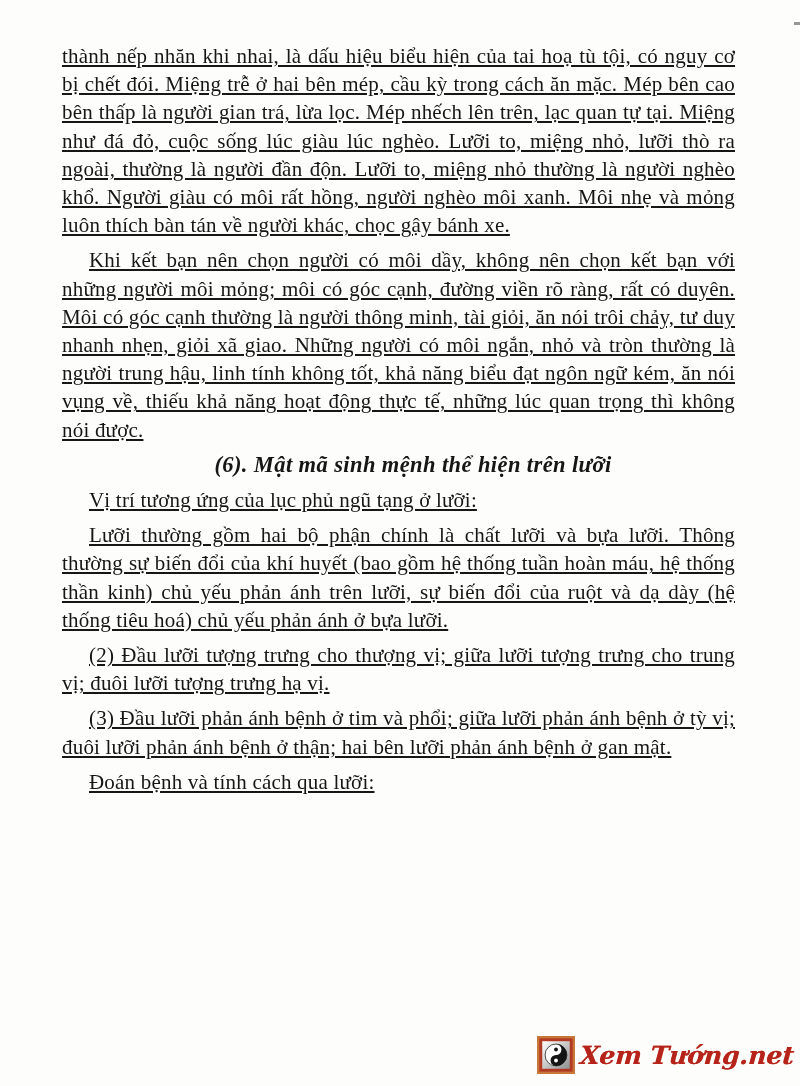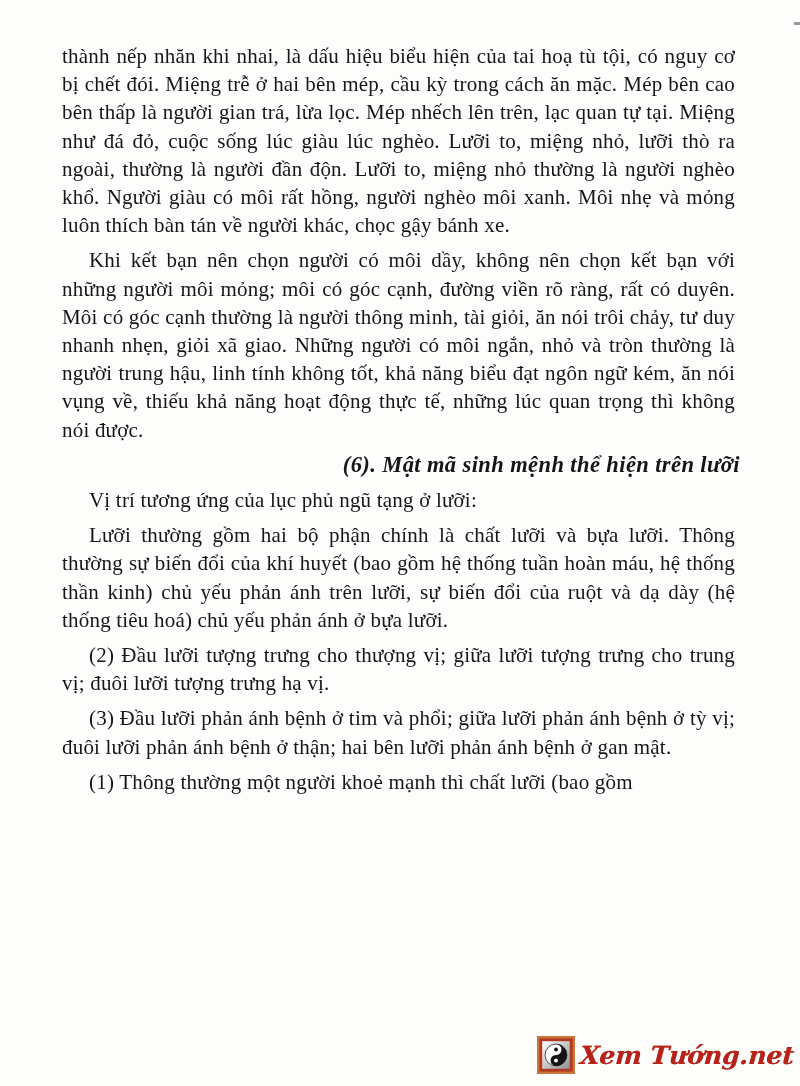--- a/index.html
+++ b/index.html
@@ -20,31 +20,32 @@
     top: 42px;
     width: 678px;
     color: #161616;
     font-size: 21px;
     line-height: 28.2px;
     text-align: justify;
     letter-spacing: 0.2px;
   }
   .scan-page p {
     margin: 0 5px 7px 0;
+    text-decoration: underline;
   }
   .scan-page p.indent {
     text-indent: 27px;
   }
   .section-heading {
     font-weight: bold;
     font-style: italic;
     font-size: 22.5px;
     margin: 3px 0 7px 0;
     text-indent: 24px;
-    text-align: right;
+    text-align: center;
     letter-spacing: 0.4px;
   }
   .watermark {
     position: absolute;
     right: 6px;
     bottom: 12px;
     display: flex;
     align-items: center;
     gap: 5px;
   }
@@ -80,21 +81,21 @@
 <div class="scan-artifact"></div>
 
 <div class="scan-page">
   <p>thành nếp nhăn khi nhai, là dấu hiệu biểu hiện của tai hoạ tù tội, có nguy cơ bị chết đói. Miệng trễ ở hai bên mép, cầu kỳ trong cách ăn mặc. Mép bên cao bên thấp là người gian trá, lừa lọc. Mép nhếch lên trên, lạc quan tự tại. Miệng như đá đỏ, cuộc sống lúc giàu lúc nghèo. Lưỡi to, miệng nhỏ, lưỡi thò ra ngoài, thường là người đần độn. Lưỡi to, miệng nhỏ thường là người nghèo khổ. Người giàu có môi rất hồng, người nghèo môi xanh. Môi nhẹ và mỏng luôn thích bàn tán về người khác, chọc gậy bánh xe.</p>
   <p class="indent">Khi kết bạn nên chọn người có môi dầy, không nên chọn kết bạn với những người môi mỏng; môi có góc cạnh, đường viền rõ ràng, rất có duyên. Môi có góc cạnh thường là người thông minh, tài giỏi, ăn nói trôi chảy, tư duy nhanh nhẹn, giỏi xã giao. Những người có môi ngắn, nhỏ và tròn thường là người trung hậu, linh tính không tốt, khả năng biểu đạt ngôn ngữ kém, ăn nói vụng về, thiếu khả năng hoạt động thực tế, những lúc quan trọng thì không nói được.</p>
   <h2 class="section-heading">(6). Mật mã sinh mệnh thể hiện trên lưỡi</h2>
   <p class="indent">Vị trí tương ứng của lục phủ ngũ tạng ở lưỡi:</p>
   <p class="indent">Lưỡi thường gồm hai bộ phận chính là chất lưỡi và bựa lưỡi. Thông thường sự biến đổi của khí huyết (bao gồm hệ thống tuần hoàn máu, hệ thống thần kinh) chủ yếu phản ánh trên lưỡi, sự biến đổi của ruột và dạ dày (hệ thống tiêu hoá) chủ yếu phản ánh ở bựa lưỡi.</p>
   <p class="indent">(2) Đầu lưỡi tượng trưng cho thượng vị; giữa lưỡi tượng trưng cho trung vị; đuôi lưỡi tượng trưng hạ vị.</p>
   <p class="indent">(3) Đầu lưỡi phản ánh bệnh ở tim và phổi; giữa lưỡi phản ánh bệnh ở tỳ vị; đuôi lưỡi phản ánh bệnh ở thận; hai bên lưỡi phản ánh bệnh ở gan mật.</p>
-  <p class="indent">(1) Thông thường một người khoẻ mạnh thì chất lưỡi (bao gồm</p>
+  <p class="indent">Đoán bệnh và tính cách qua lưỡi:</p>
 </div>
 
 <div class="watermark">
   <svg class="wm-icon" viewBox="0 0 40 40" xmlns="http://www.w3.org/2000/svg" aria-hidden="true">
     <defs>
       <linearGradient id="wmGrad" x1="0" y1="0" x2="1" y2="1">
         <stop offset="0" stop-color="#ffffff"></stop>
         <stop offset="1" stop-color="#8f8f8f"></stop>
       </linearGradient>
     </defs>

